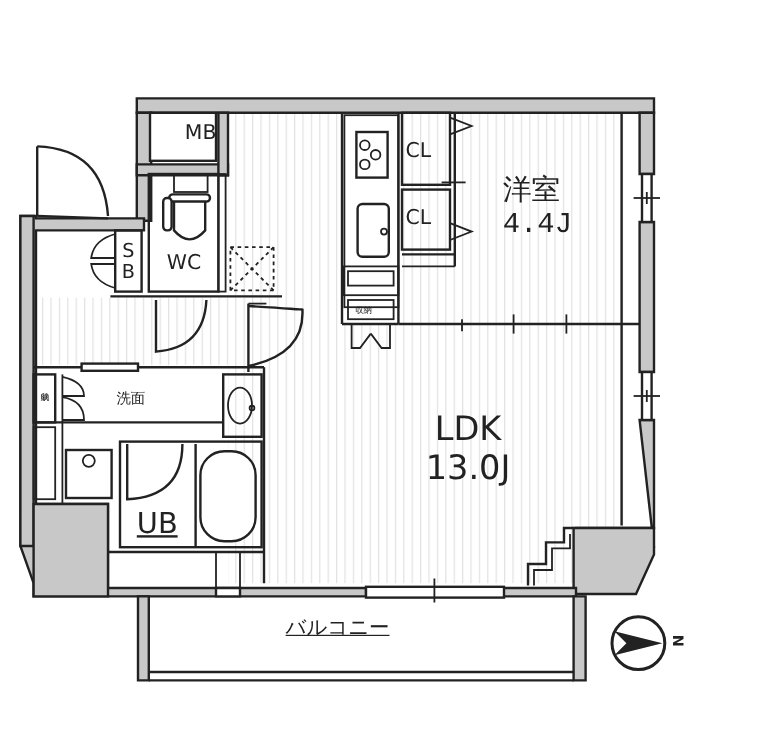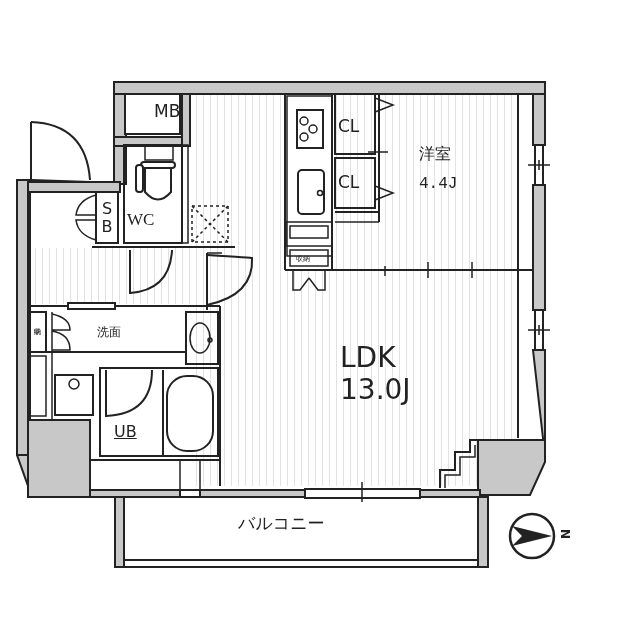--- a/index.html
+++ b/index.html
@@ -3,22 +3,22 @@
 <meta charset="utf-8">
 <style>
   html, body { margin:0; padding:0; background:#ffffff; }
   body { width:640px; height:624px; overflow:hidden; position:relative; font-family:"DejaVu Sans", sans-serif; }
   svg { position:absolute; left:0; top:0; }
   .wall { fill:#c8c8c8; stroke:#222; stroke-width:2; }
   .ln { fill:none; stroke:#222; stroke-width:2; }
   .ln1 { fill:none; stroke:#222; stroke-width:1.5; }
   .fix { fill:#fff; stroke:#222; stroke-width:2; }
   .lbl { position:absolute; color:#222; white-space:nowrap; line-height:1; }
-  .lbl-md { font-size:16px; }
-  .lbl-lg { font-size:28px; text-align:left; }
+  .lbl-md { font-size:24px; }
+  .lbl-lg { font-size:28px; text-align:center; }
   .lbl-sm { font-size:17px; }
   .lbl-xs { font-size:7px; }
   .lbl-vert { font-size:7px; writing-mode:vertical-rl; }
   .lbl-sb { font-size:16px; width:14px; text-align:center; line-height:1.1; }
 </style>
 </head>
 <body>
 
 <svg width="640" height="624" viewBox="0 0 640 624">
   <defs>
@@ -147,28 +147,28 @@
   <line x1="124" y1="560" x2="478" y2="560" class="ln"></line>
   <line x1="124" y1="567" x2="478" y2="567" class="ln"></line>
 
   <g>
     <circle cx="532" cy="536" r="22" fill="#fff" stroke="#222" stroke-width="2.5"></circle>
     <path d="M512 526 L552 536 L512 546 L522 536 Z" fill="#222"></path>
   </g>
 </svg>
 
 <div class="lbl lbl-sm" style="left:154px;top:103px;">MB</div>
-<div class="lbl lbl-sm" style="left:127px;top:211px;font-family:Liberation Serif, serif;">WC</div>
+<div class="lbl lbl-sm" style="left:139px;top:211px;">WC</div>
 <div class="lbl lbl-sb" style="left:100px;top:200px;">
   <span>S</span><br><span>B</span>
 </div>
 <div class="lbl lbl-sm" style="left:338px;top:118px;">CL</div>
 <div class="lbl lbl-sm" style="left:338px;top:174px;">CL</div>
 <div class="lbl lbl-md" style="left:419px;top:146px;">洋室</div>
 <div class="lbl lbl-md" style="left:419px;top:176px;font-family:Liberation Mono, monospace;">4.4J</div>
 <div class="lbl lbl-xs" style="left:296px;top:256px;">収納</div>
 <div class="lbl lbl-md" style="left:97px;top:326px;font-size:12px;">洗面</div>
 <div class="lbl lbl-vert" style="left:33px;top:322px;">収納</div>
 <div class="lbl lbl-md" style="left:114px;top:424px;text-decoration:underline;">UB</div>
 <div class="lbl lbl-lg" style="left:340px;top:344px;width:100px;">LDK</div>
 <div class="lbl lbl-lg" style="left:340px;top:376px;width:100px;">13.0J</div>
-<div class="lbl lbl-sm" style="left:238px;top:515px;">バルコニー</div>
+<div class="lbl lbl-sm" style="left:238px;top:515px;text-decoration:underline;">バルコニー</div>
 <div class="lbl" style="left:560px;top:528px;font-size:12px;font-weight:bold;transform:rotate(90deg);">N</div>
 
 </body></html>

